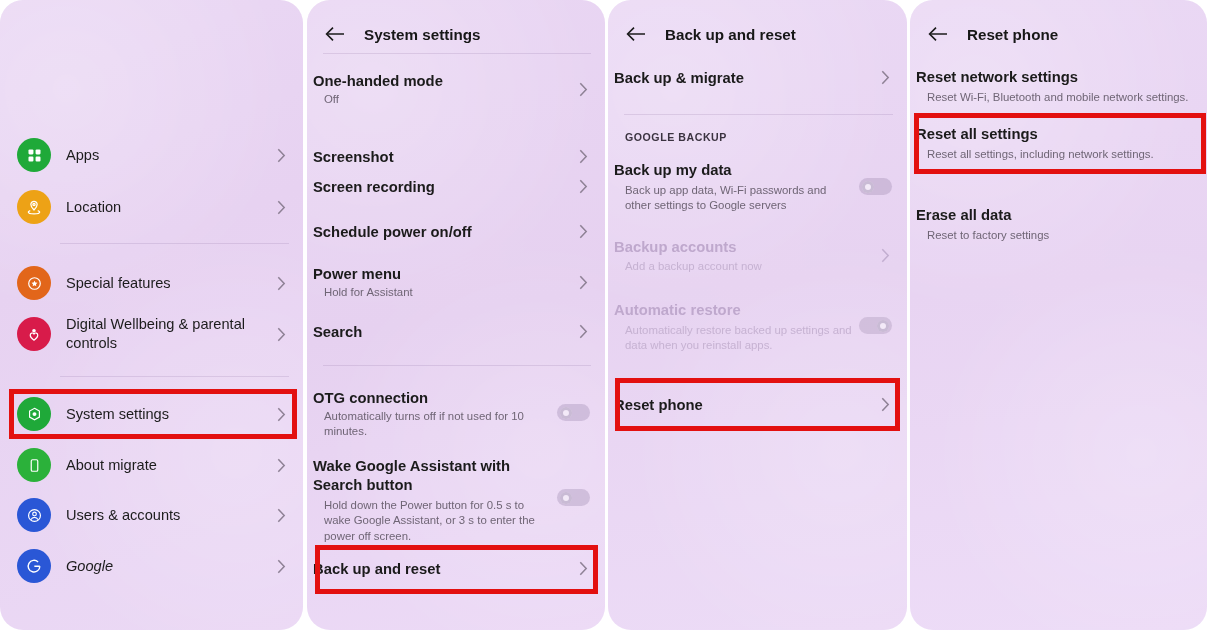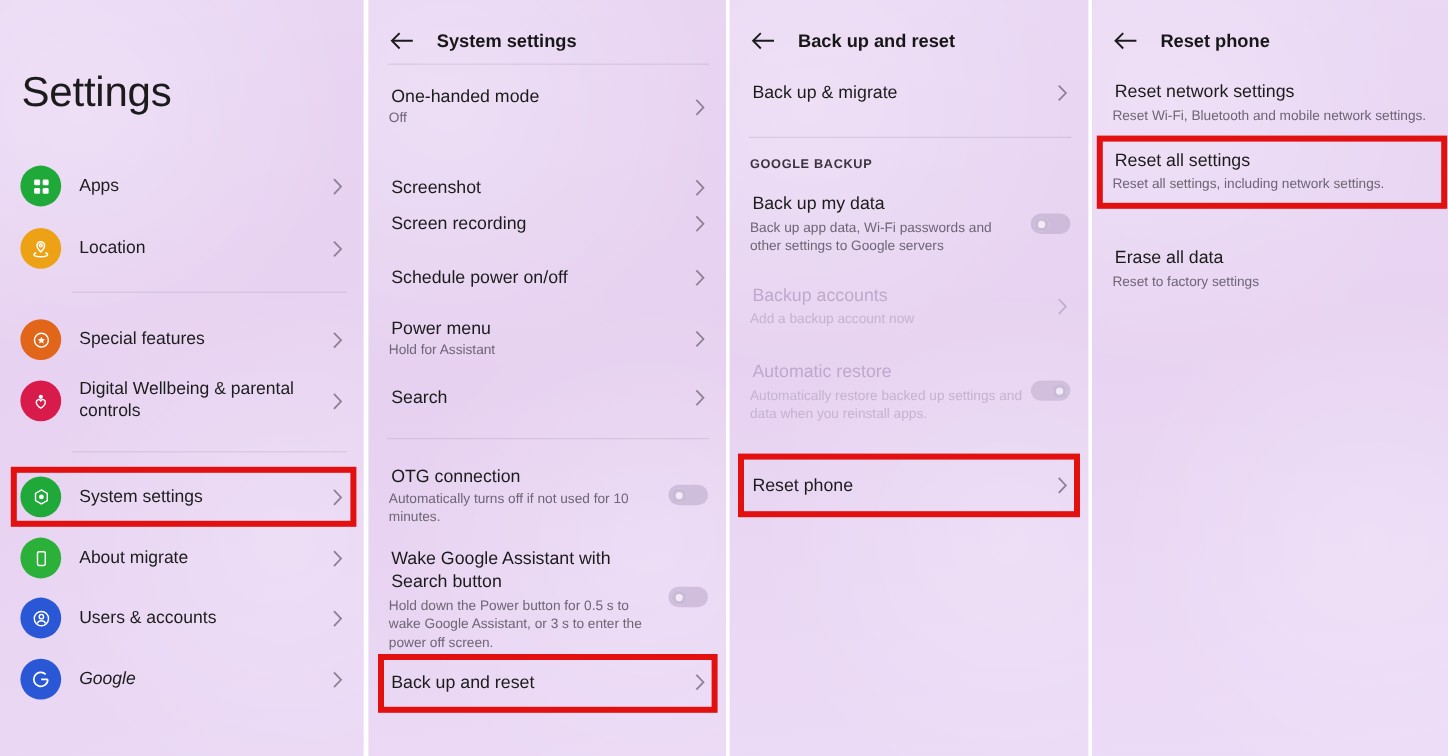--- a/index.html
+++ b/index.html
@@ -13,20 +13,21 @@
     position: relative;
     width: 1207px; height: 630px;
     display: flex;
     background: #ffffff;
   }
   .panel {
     position: relative;
     height: 630px;
     background: #e8d4f2;
     overflow: hidden;
+    border-radius: 23px;
   }
   .panel.p1 { width: 303px; background: linear-gradient(160deg,#ead8f4 0%, #e7d2f1 40%, #ebd9f5 100%); }
   .panel.p2 { width: 298px; margin-left: 4px; background: linear-gradient(170deg,#e9d6f3 0%, #e6d1f0 50%, #ecdaf6 100%); }
   .panel.p3 { width: 299px; margin-left: 3px; background: linear-gradient(175deg,#ead8f4 0%, #e7d3f1 45%, #ecdbf6 100%); }
   .panel.p4 { width: 297px; margin-left: 3px; background: linear-gradient(175deg,#ead8f4 0%, #e8d4f2 45%, #eddcf7 100%); }
 
   
   .big-title {
     position: absolute;
     left: 18px; top: 57px;
@@ -93,24 +94,24 @@
     font-size: 15.2px;
     font-weight: 700;
     color: #171717;
   }
   .li {
     position: absolute;
     left: 0; right: 0;
   }
   .li .t {
     position: absolute;
-    left: 19px;
+    left: 6px;
     font-size: 14.8px;
     color: #1b1b1b;
-    font-weight: 400;
+    font-weight: 700;
     line-height: 1.3;
   }
   .li .s {
     position: absolute;
     left: 17px;
     font-size: 11.4px;
     color: #6f6575;
     line-height: 1.34;
     font-weight: 400;
   }
@@ -159,21 +160,20 @@
   }
 </style>
 </head>
 <body>
 
 <div class="strip">
 
   <div class="panel p1">
     <div class="noise"></div>
 
-    <div class="big-title">Settings</div>
 
     <div class="row" style="top:138px;height:34px;">
       <div class="ico" style="background:#1fa939;">
         <svg width="17" height="17" viewBox="0 0 24 24" fill="#fff">
             <rect x="3.5" y="3.5" width="7" height="7" rx="1.6"></rect>
             <rect x="13.5" y="3.5" width="7" height="7" rx="1.6"></rect>
             <rect x="3.5" y="13.5" width="7" height="7" rx="1.6"></rect>
             <rect x="13.5" y="13.5" width="7" height="7" rx="1.6"></rect>
           </svg>
       </div>

